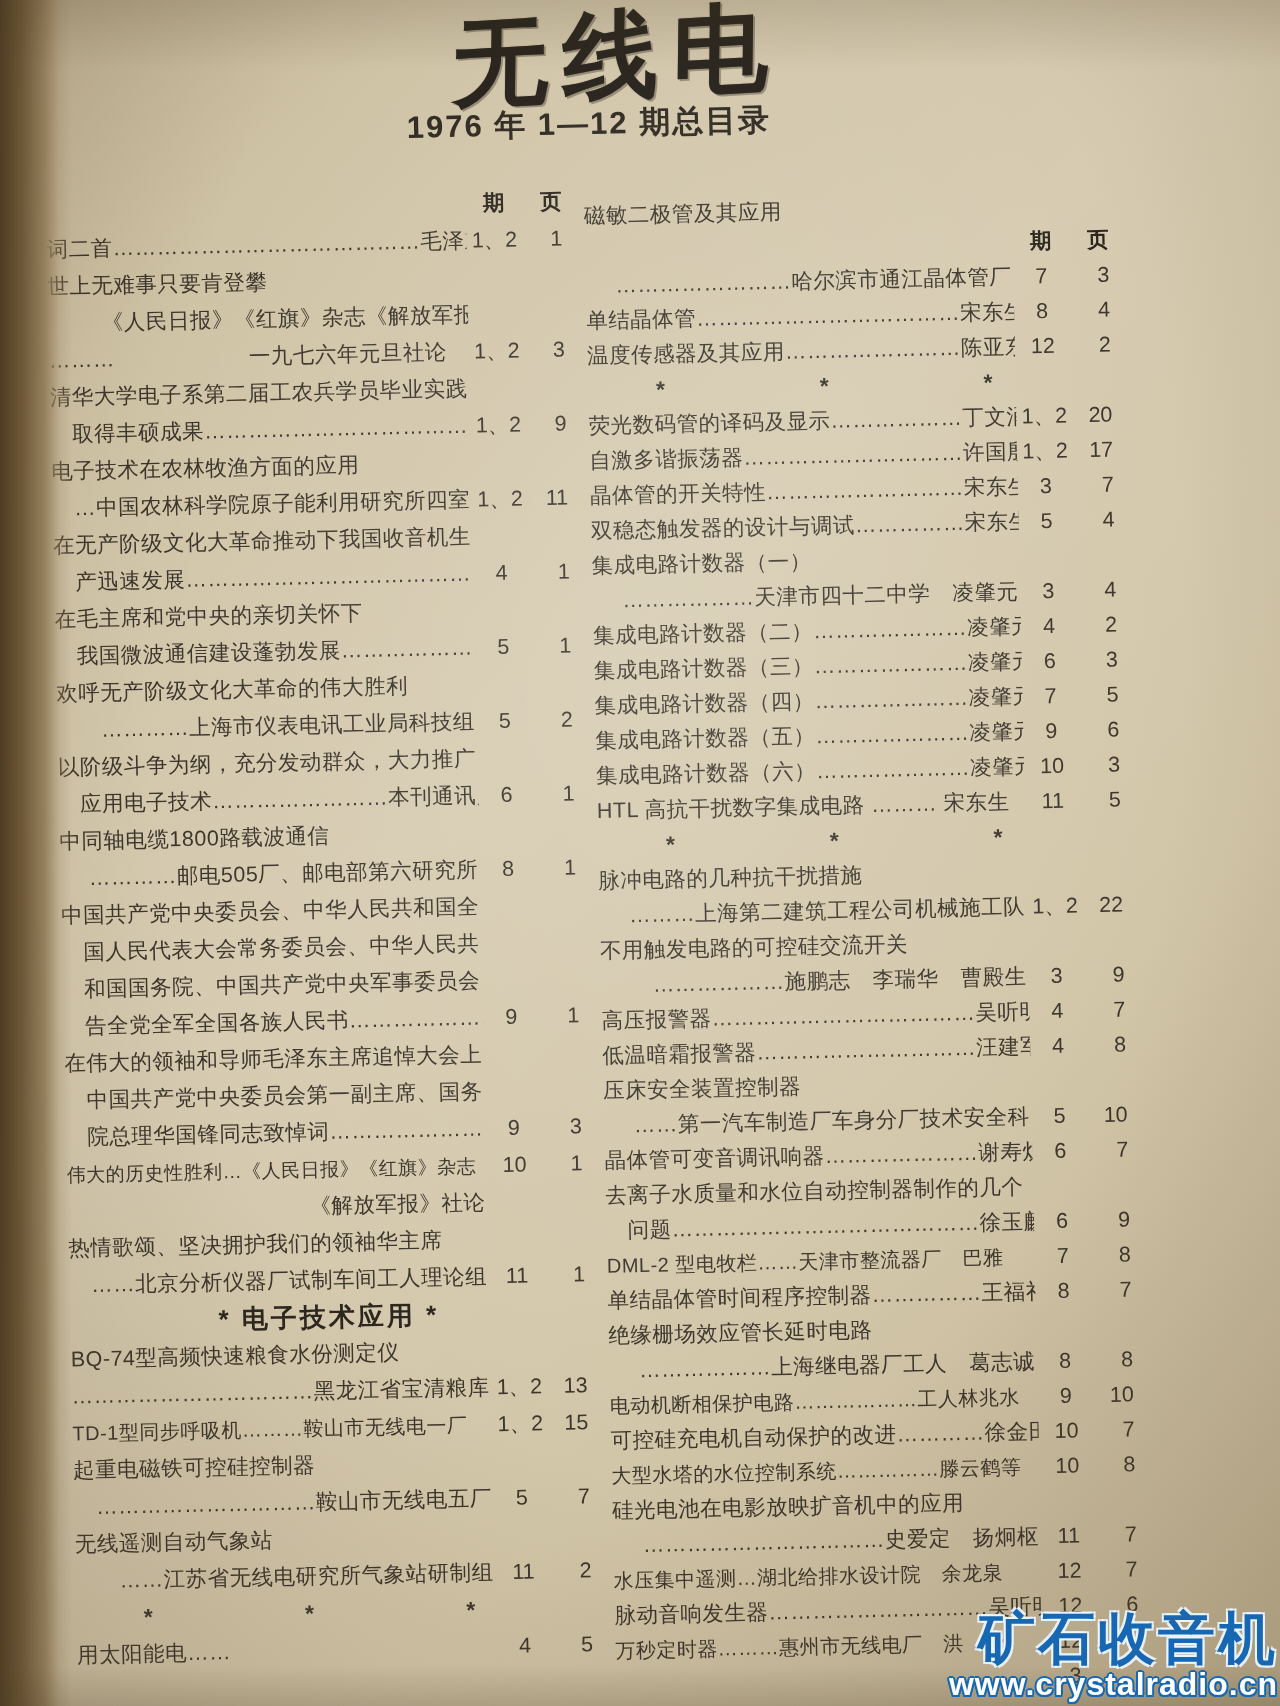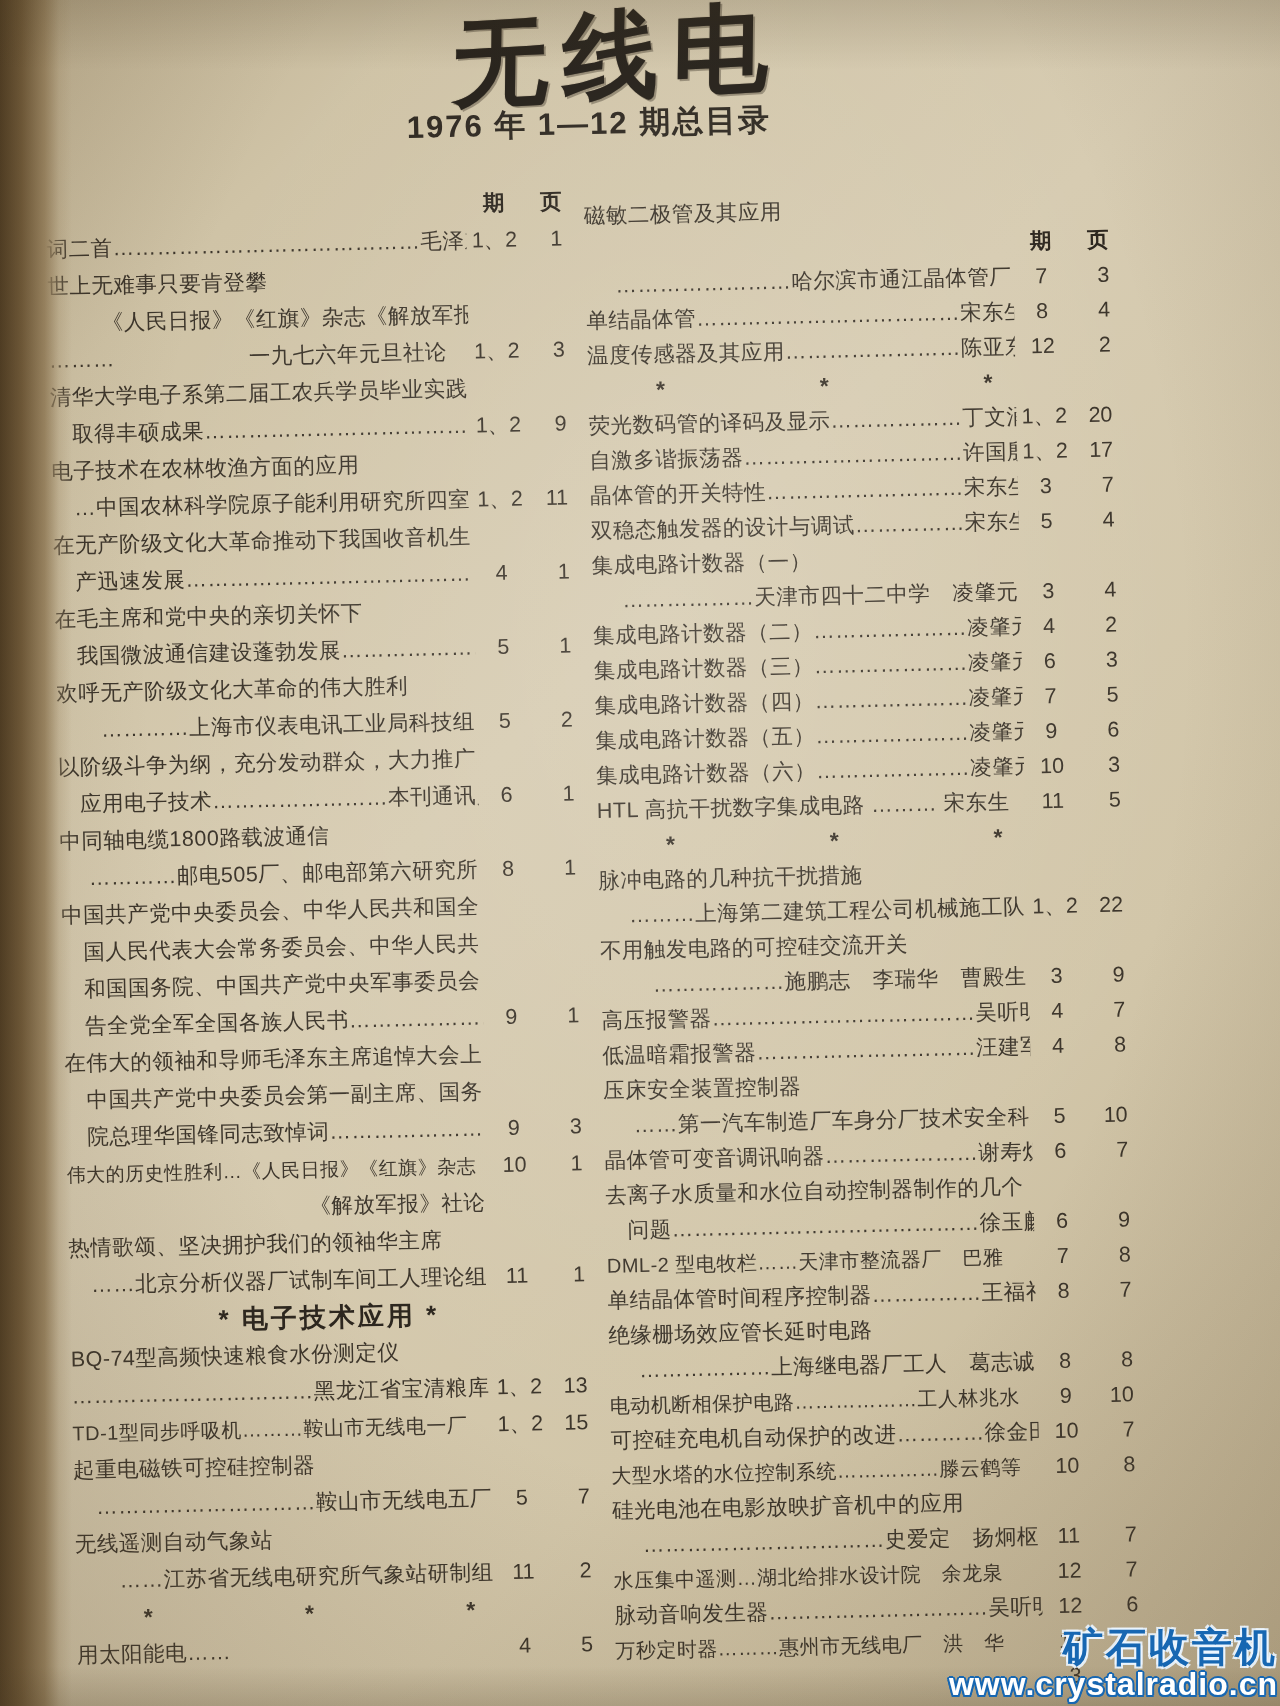--- a/index.html
+++ b/index.html
@@ -36,21 +36,21 @@
   .txt.ra{text-align:right;padding-right:2px;}
   .txt.split{display:flex;justify-content:space-between;}
   .iss{width:56px;flex:none;text-align:center;}
   .pg{width:40px;flex:none;text-align:right;padding-right:2px;}
   .hdr{font-weight:bold;color:#2c261e;}
   .row.sec{justify-content:center;font-size:26px;font-weight:bold;letter-spacing:3px;color:#2c261e;}
   .star-wrap{display:flex;width:64%;margin-left:13%;justify-content:space-between;font-size:23px;font-weight:bold;}
   .star-wrap i{font-style:normal;}
 
   .wm{position:absolute;right:2px;bottom:4px;text-align:right;line-height:1.05;}
-  .wm-title{font-size:40px;font-weight:900;letter-spacing:3px;color:#1767b2;
+  .wm-title{font-size:57px;font-weight:900;letter-spacing:3px;color:#1767b2;
     text-shadow:2px 2px 0 rgba(235,245,255,0.9),-2px -2px 0 rgba(235,245,255,0.9),2px -2px 0 rgba(235,245,255,0.9),-2px 2px 0 rgba(235,245,255,0.9);margin-left:23px;}
   .wm-url{font-size:32px;font-weight:bold;color:#ffffff;letter-spacing:1px;
     text-shadow:1.5px 1.5px 0 #1767b2,-1.5px -1.5px 0 #1767b2,1.5px -1.5px 0 #1767b2,-1.5px 1.5px 0 #1767b2,0 2px 0 #1767b2,0 -2px 0 #1767b2,2px 0 0 #1767b2,-2px 0 0 #1767b2;}
 </style>
 </head>
 <body>
 
 <div class="tilt">
   <div class="masthead">无线电</div>
   <div class="subtitle">1976 年 1—12 期总目录</div>

